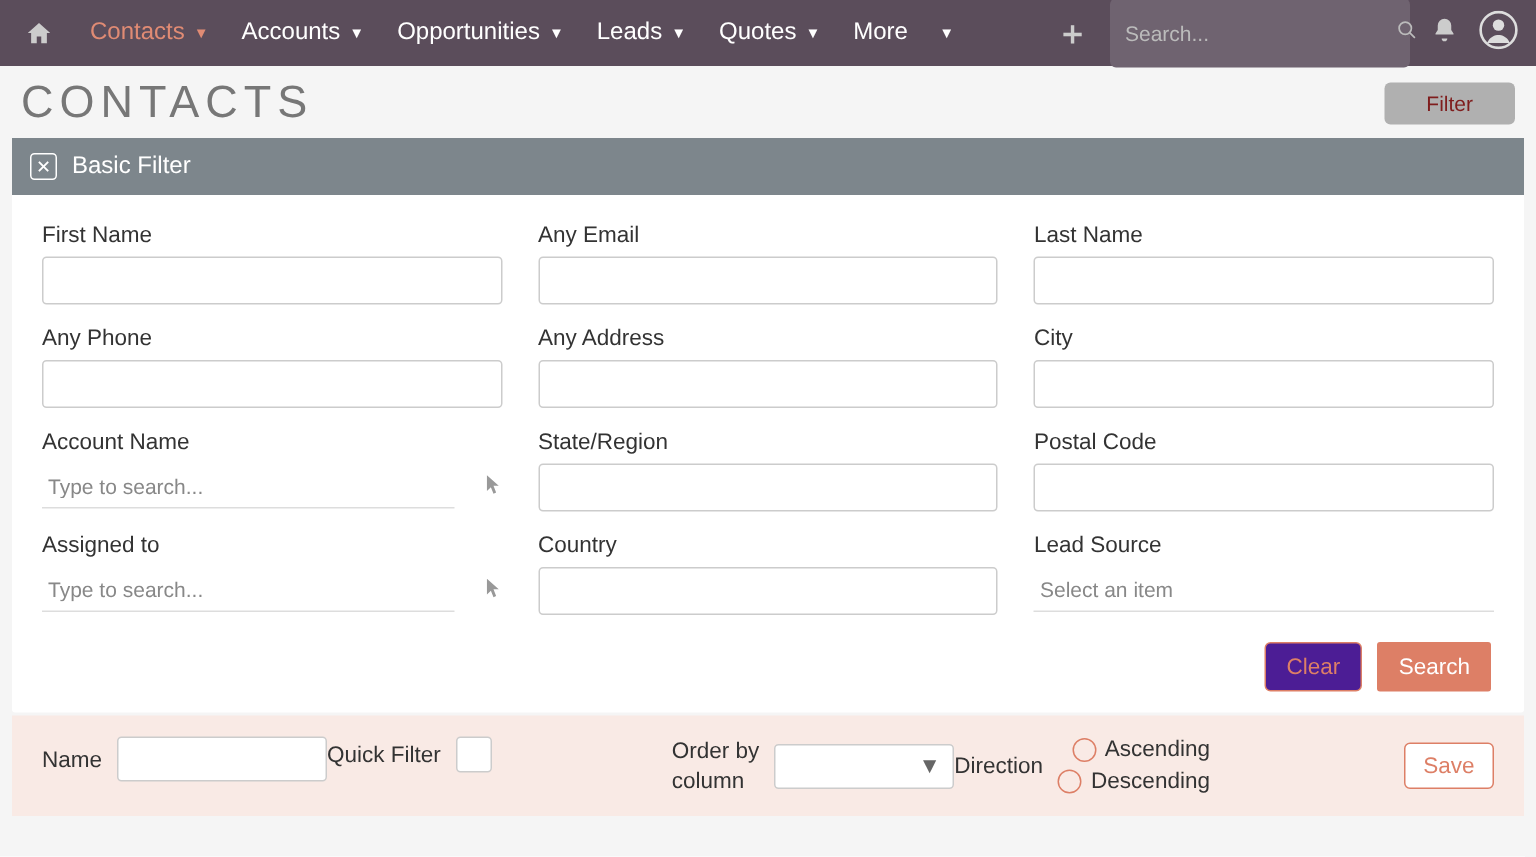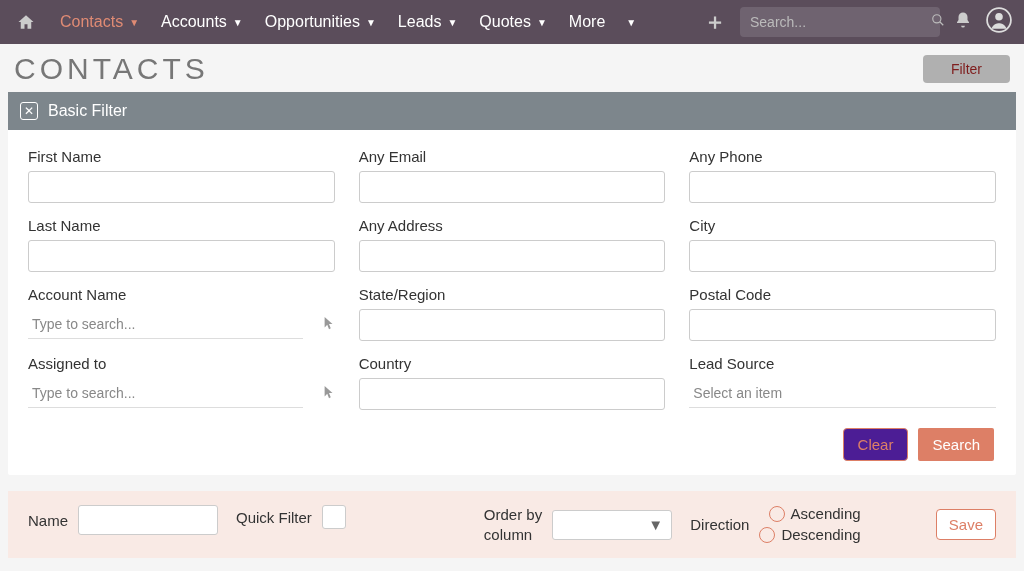--- a/index.html
+++ b/index.html
@@ -7,21 +7,21 @@
 
 
 .topbar { background: #5b4d5b; height: 44px; display: flex; align-items: center; padding: 0 12px; color: #fff; }
 .topbar .home { width: 28px; display: flex; align-items: center; justify-content: center; cursor: pointer; }
 .topbar .nav { display: flex; gap: 6px; margin-left: 12px; flex: 1; }
 .nav-item { display: flex; align-items: center; gap: 6px; padding: 0 8px; height: 44px; cursor: pointer; font-size: 16px; color: #fff; }
 .nav-item.active { color: #e08b74; }
 .caret { font-size: 10px; }
 .topbar .right { display: flex; align-items: center; gap: 14px; }
 .plus { font-size: 22px; font-weight: bold; cursor: pointer; color: #ccc; }
-.searchbox { display: flex; align-items: center; background: #6f6370; border-radius: 4px; padding: 0 10px; height: 30px; width: 200px; }
+.searchbox { display: flex; align-items: center; background: #6f6370; border-radius: 4px; padding: 0 10px; height: 46px; width: 200px; }
 .searchbox input { background: transparent; border: none; outline: none; color: #ddd; font-size: 14px; flex: 1; }
 .searchbox input::placeholder { color: #bbb; }
 .searchbox .sicon { color: #bbb; }
 .bell, .user { cursor: pointer; color: #ddd; }
 
 
 .titlebar { display: flex; align-items: center; justify-content: space-between; padding: 8px 14px 6px 14px; }
 .titlebar h1 { font-size: 30px; font-weight: 400; color: #777; letter-spacing: 4px; }
 .filter-btn { background: #b0b0b0; color: #7f1d1d; border: none; border-radius: 4px; padding: 6px 28px; font-size: 14px; cursor: pointer; }
 
@@ -38,21 +38,21 @@
 .field .typeahead input { flex: 1; height: 30px; border: none; border-bottom: 1px solid #ddd; font-size: 14px; padding: 0 4px; color: #666; outline: none; }
 .field .typeahead input::placeholder { color: #888; }
 .cursor-icon { color: #888; font-size: 14px; }
 .select-line { height: 30px; border: none; border-bottom: 1px solid #ddd; font-size: 14px; color: #888; display: flex; align-items: center; padding: 0 4px; cursor: pointer; }
 
 .actions { display: flex; justify-content: flex-end; gap: 10px; margin-top: 18px; padding: 0 2px; }
 .btn-clear { background: #4c1d95; color: #dd7f66; border: 1px solid #dd7f66; border-radius: 4px; padding: 7px 14px; font-size: 15px; cursor: pointer; }
 .btn-search { background: #dd7f66; color: #fff; border: none; border-radius: 2px; padding: 7px 14px; font-size: 15px; cursor: pointer; }
 
 
-.bottombar { background: #f9eae5; margin: 16px 8px 0 8px; padding: 14px 20px; display: flex; align-items: flex-start; gap: 18px; font-size: 15px; color: #333; }
+.bottombar { background: #f9eae5; margin: 2px 8px 0 8px; padding: 14px 20px; display: flex; align-items: flex-start; font-size: 15px; color: #333; }
 .bb-group { display: flex; align-items: center; gap: 10px; }
 .bb-label { white-space: nowrap; }
 .bb-input { height: 30px; width: 140px; border: 1px solid #ccc; border-radius: 3px; padding: 0 8px; }
 .bb-check { width: 24px; height: 24px; border: 1px solid #ccc; border-radius: 3px; background: #fff; cursor: pointer; }
 .bb-select { height: 30px; width: 120px; border: 1px solid #ccc; border-radius: 3px; background: #fff; display: flex; align-items: center; justify-content: flex-end; padding: 0 8px; cursor: pointer; }
 .radio-col { display: flex; flex-direction: column; gap: 4px; align-items: flex-end; }
 .radio-row { display: flex; align-items: center; gap: 6px; cursor: pointer; }
 .radio { width: 16px; height: 16px; border: 1.5px solid #dd7f66; border-radius: 50%; }
 .btn-save { background: #fff; color: #dd7f66; border: 1px solid #dd7f66; border-radius: 4px; padding: 6px 12px; font-size: 15px; cursor: pointer; margin-left: auto; align-self: center; }
 .orderlabel { line-height: 1.3; }
@@ -130,26 +130,26 @@
 
       <div class="field">
         <label>First Name</label>
         <input class="txt" style="">
       </div>
       <div class="field">
         <label>Any Email</label>
         <input class="txt" style="">
       </div>
       <div class="field">
+        <label>Last Name</label>
+        <input class="txt" style="">
+      </div>
+
+      <div class="field">
         <label>Any Phone</label>
-        <input class="txt" style="">
-      </div>
-
-      <div class="field">
-        <label>Last Name</label>
         <input class="txt" style="">
       </div>
       <div class="field">
         <label>Any Address</label>
         <input class="txt" style="">
       </div>
       <div class="field">
         <label>City</label>
         <input class="txt" style="">
       </div>

